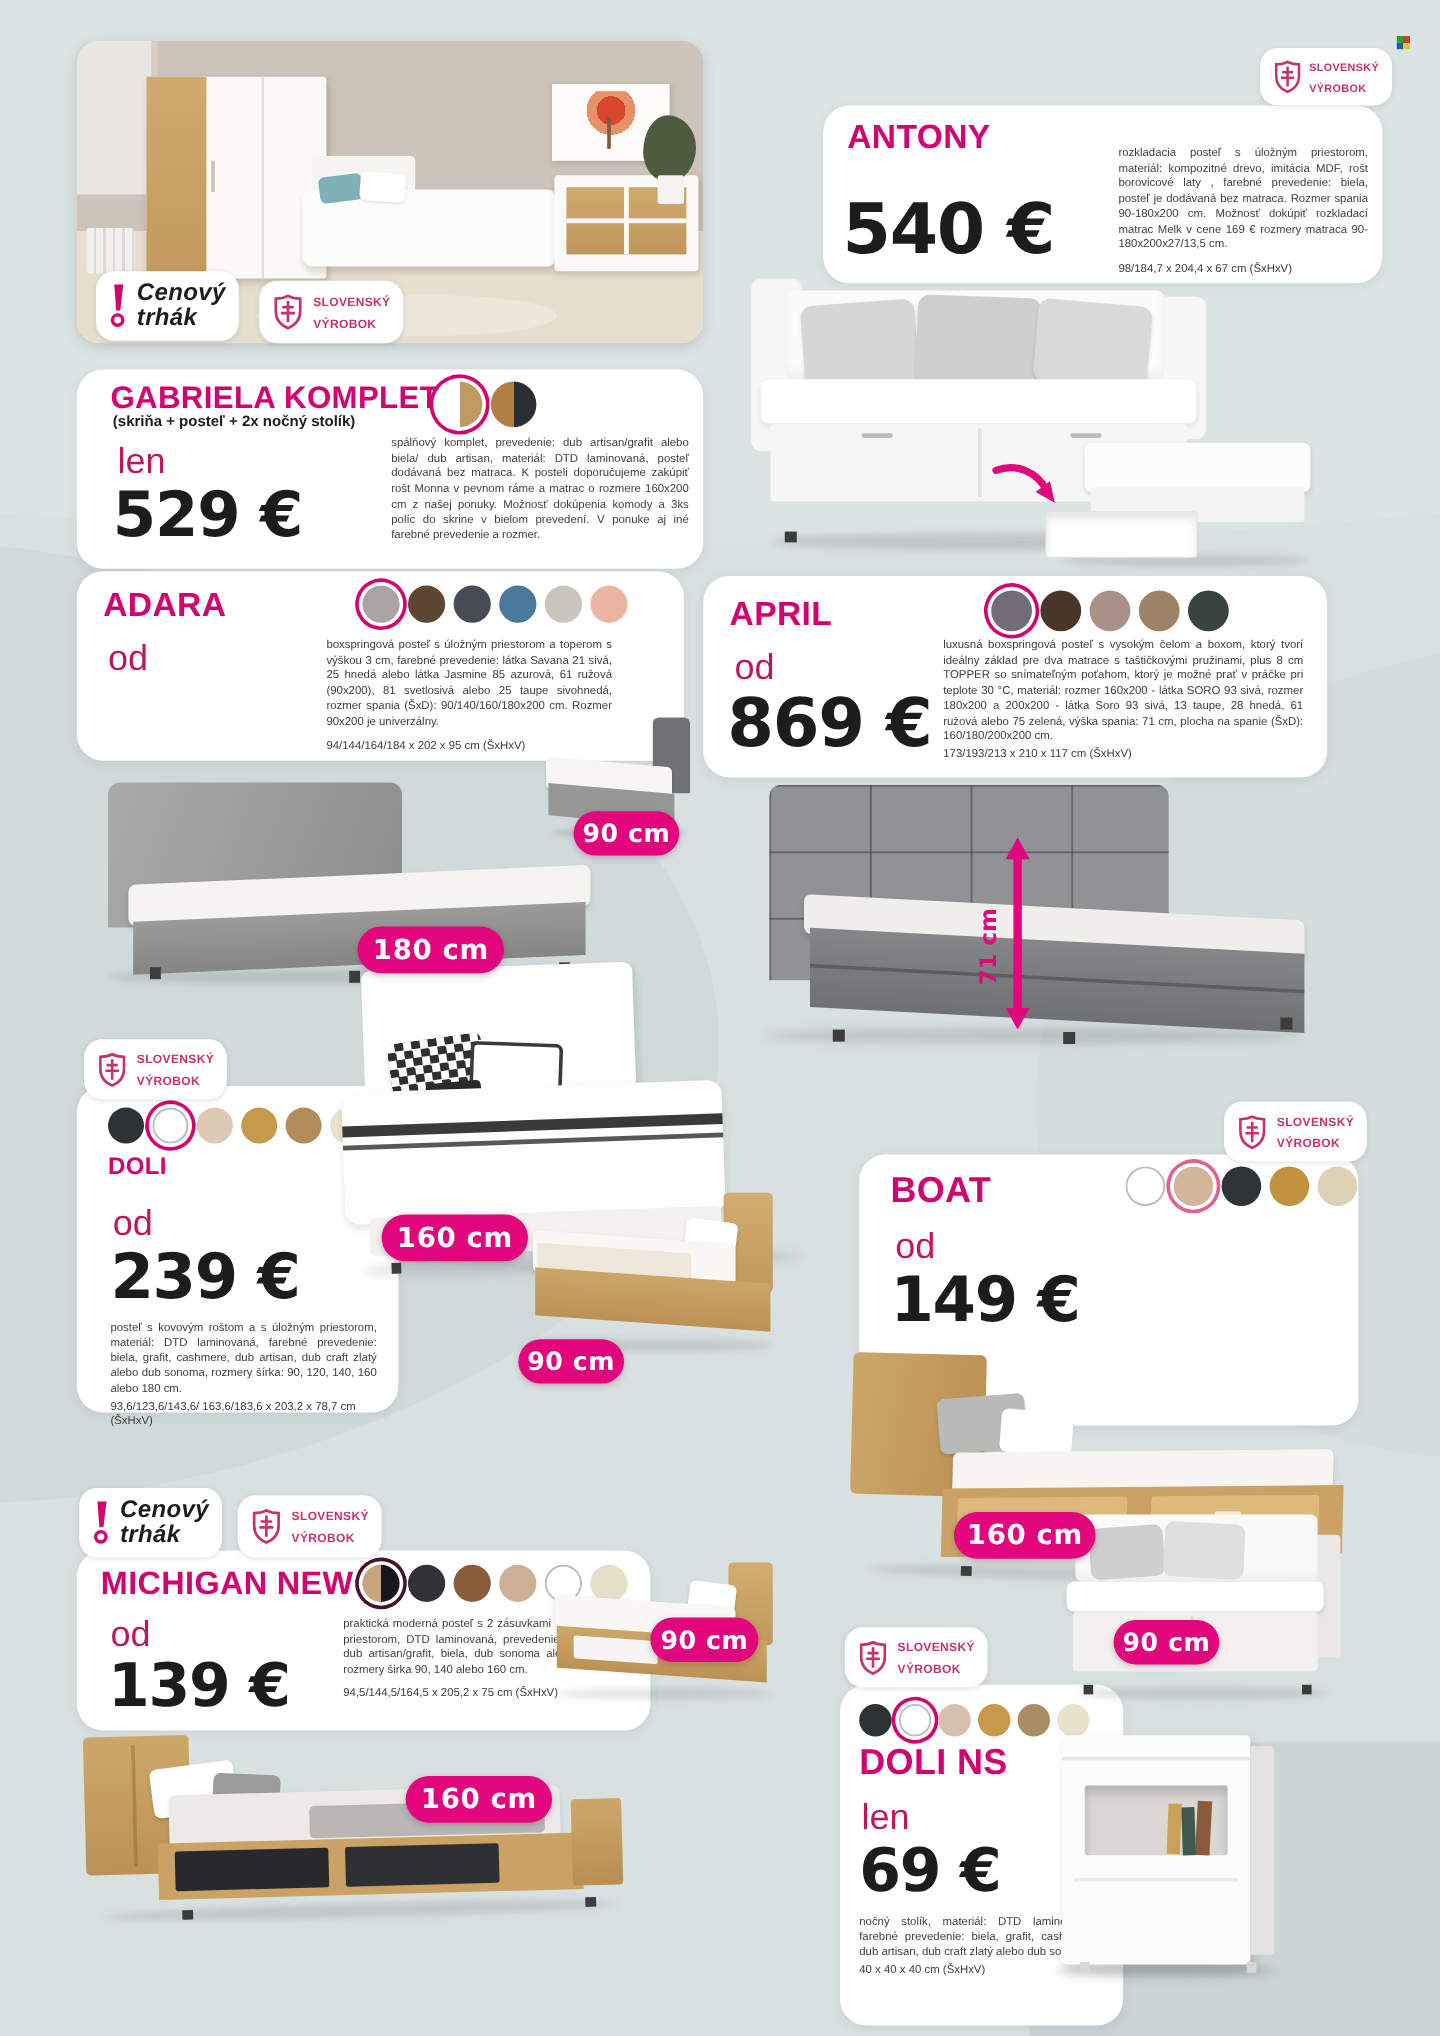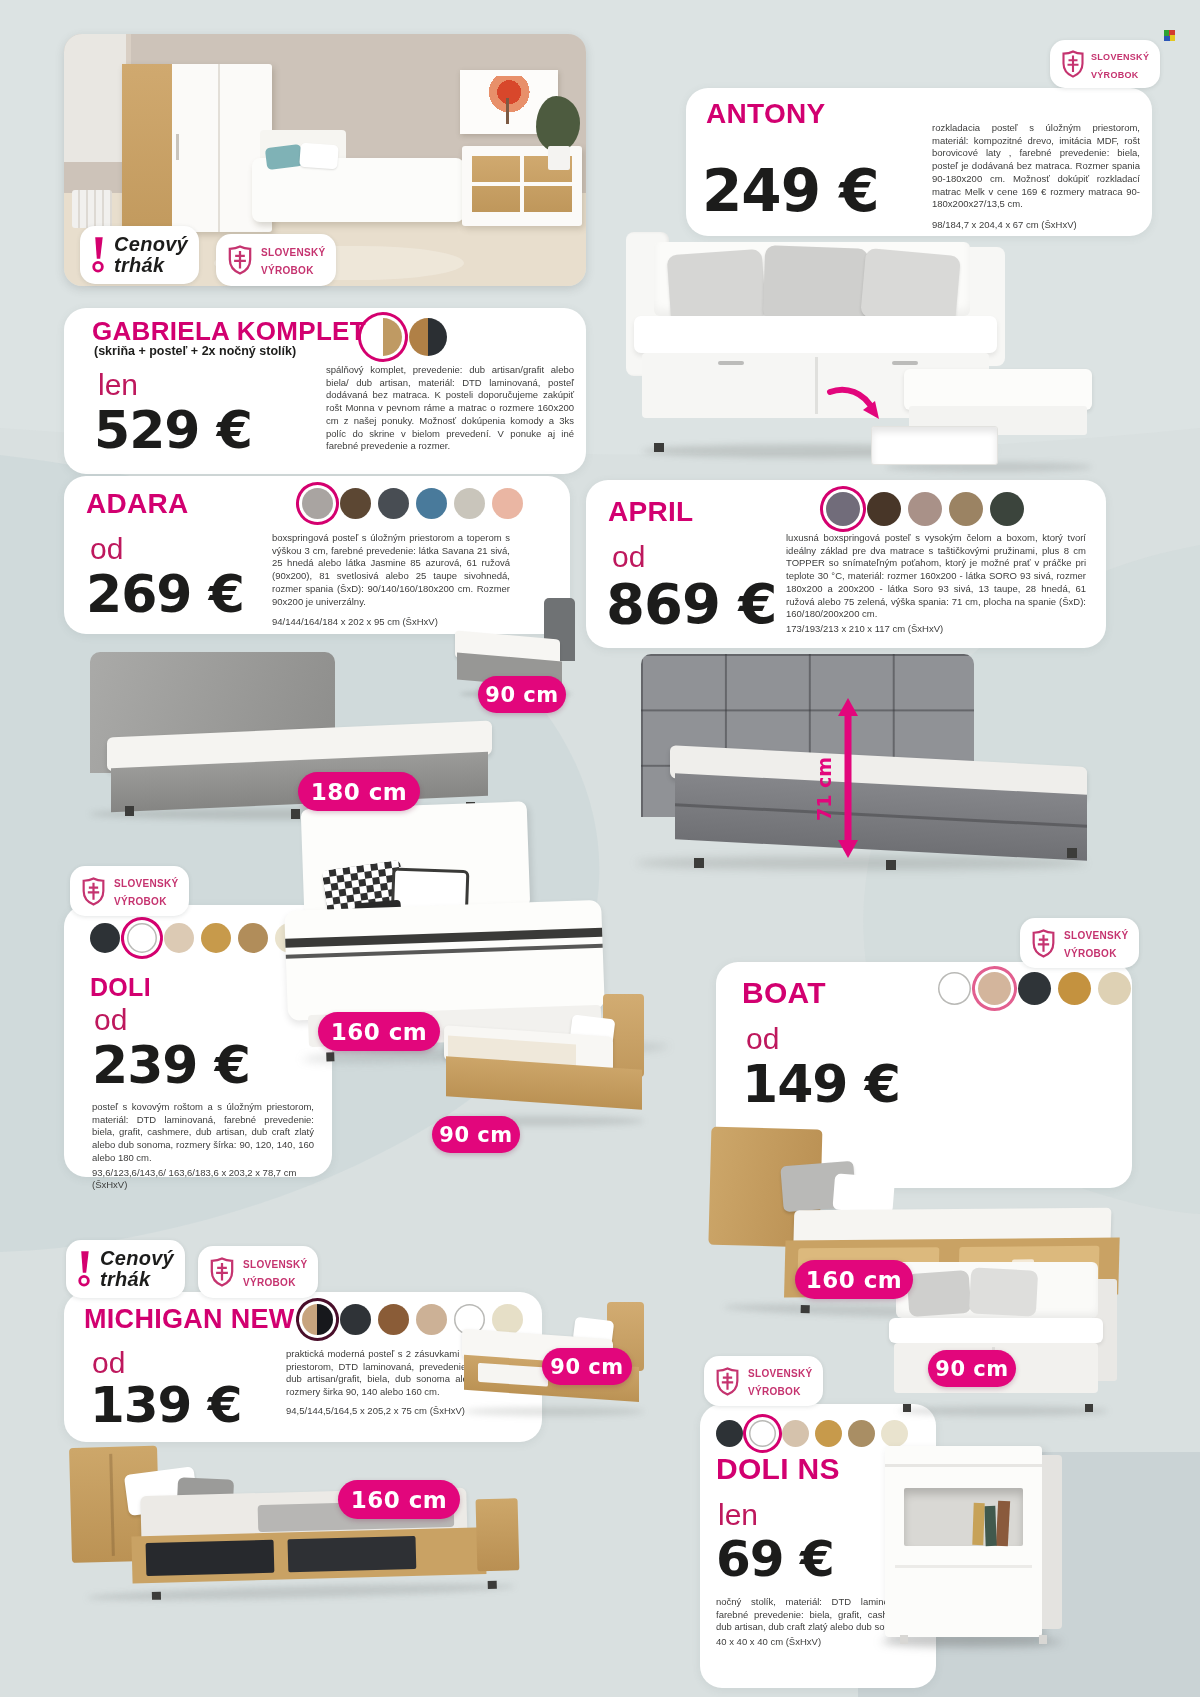--- a/index.html
+++ b/index.html
@@ -107,21 +107,21 @@
     <svg width="24" height="28">
         <use href="#shield"></use>
       </svg>
     <div><span class="bl" style="font-size:9px">SLOVENSKÝ</span><br>
          <span class="bl" style="font-size:9px">VÝROBOK</span></div>
   </div>
   <div class="a" style="left:1164px;top:30px;width:11px;height:11px;z-index:7;background:conic-gradient(#d23b2f 0 25%,#e3c81f 25% 50%,#2b55b7 50% 75%,#2fa133 75% 100%)"></div>
 
   <section class="card" style="left:686px;top:88px;width:466px;height:148px">
     <h2 class="ptitle" style="left:20px;top:10px;font-size:28px">ANTONY</h2>
-    <div class="price" style="left:16px;top:74px;font-size:58px">249 €</div>
+    <div class="price" style="left:16px;top:74px;font-size:58px">540 €</div>
     <div class="desc" style="left:246px;top:34px;width:208px">
       <span>rozkladacia posteľ s úložným priestorom, materiál: kompozitné drevo, imitácia MDF, rošt borovicové laty , farebné prevedenie: biela, posteľ je dodávaná bez matraca. Rozmer spania 90-180x200 cm. Možnosť dokúpiť rozkladací matrac Melk v cene 169 € rozmery matraca 90-180x200x27/13,5 cm.</span>
       <span class="dims">98/184,7 x 204,4 x 67 cm (ŠxHxV)</span>
     </div>
   </section>
 
   <div class="photo" style="left:618px;top:212px;width:395px;height:248px">
     <div class="a" style="left:6%;bottom:2px;width:90%;height:14px;background:rgba(110,115,112,.25);border-radius:50%;filter:blur(3px)"></div>
     <div class="a" style="left:2%;top:8%;width:11%;height:58%;background:#f7f7f5;border-radius:8px;box-shadow:inset -2px 0 3px rgba(0,0,0,.06)"></div>
     <div class="a" style="left:87%;top:14%;width:11%;height:48%;background:#f7f7f5;border-radius:8px"></div>
@@ -168,21 +168,20 @@
     <h2 class="ptitle" style="left:22px;top:12px;font-size:28px">ADARA</h2>
     <div class="swrow" style="left:238px;top:12px;--sz:31px">
         <span class="sw sel" style="background: rgb(169, 164, 161);"></span>
         <span class="sw" style="background: rgb(92, 71, 51);"></span>
         <span class="sw" style="background: rgb(72, 77, 83);"></span>
         <span class="sw" style="background: rgb(73, 122, 155);"></span>
         <span class="sw" style="background: rgb(201, 197, 187);"></span>
         <span class="sw" style="background: rgb(234, 182, 163);"></span>
       </div>
     <div class="prefix" style="left:26px;top:58px">od</div>
-    <div class="price" style="left:22px;top:92px;font-size:52px">269 €</div>
     <div class="desc" style="left:208px;top:56px;width:238px">
       <span>boxspringová posteľ s úložným priestorom a toperom s výškou 3 cm, farebné prevedenie: látka Savana 21 sivá, 25 hnedá alebo látka Jasmine 85 azurová, 61 ružová (90x200), 81 svetlosivá alebo 25 taupe sivohnedá, rozmer spania (ŠxD): 90/140/160/180x200 cm. Rozmer 90x200 je univerzálny.</span>
       <span class="dims">94/144/164/184 x 202 x 95 cm (ŠxHxV)</span>
     </div>
   </section>
 
   <div class="photo" style="left:72px;top:652px;width:438px;height:168px">
     <div class="a" style="left:4%;bottom:0;width:92%;height:12px;background:rgba(110,115,112,.25);border-radius:50%;filter:blur(3px)"></div>
     <div class="a" style="left:4%;top:0;width:56%;height:72%;background:linear-gradient(110deg,#aaaaa8,#8d8d8b);border-radius:10px 10px 0 0"></div>
     <div class="a" style="left:8%;top:46%;width:88%;height:20%;background:#f5f4f1;border-radius:6px;transform:skewY(-2.5deg);box-shadow:0 3px 5px rgba(0,0,0,.12)"></div>
@@ -249,21 +248,21 @@
 
   <section class="card" style="left:64px;top:905px;width:268px;height:272px">
     <div class="swrow" style="left:26px;top:18px;--sz:30px">
         <span class="sw" style="background: rgb(45, 50, 54);"></span>
         <span class="sw sel" style="background: rgb(255, 255, 255); box-shadow: rgb(185, 185, 182) 0px 0px 0px 1.5px inset;"></span>
         <span class="sw" style="background: rgb(220, 202, 180);"></span>
         <span class="sw" style="background: rgb(199, 154, 75);"></span>
         <span class="sw" style="background: rgb(177, 141, 90);"></span>
         <span class="sw" style="background: rgb(234, 227, 205);"></span>
       </div>
-    <h2 class="ptitle" style="left:26px;top:68px;font-size:25px">DOLI</h2>
+    <h2 class="ptitle" style="left:26px;top:56px;font-size:20px">DOLI</h2>
     <div class="prefix" style="left:30px;top:100px">od</div>
     <div class="price" style="left:28px;top:134px;font-size:52px">239 €</div>
     <div class="desc" style="left:28px;top:196px;width:222px">
       <span>posteľ s kovovým roštom a s úložným priestorom, materiál: DTD laminovaná, farebné prevedenie: biela, grafit, cashmere, dub artisan, dub craft zlatý alebo dub sonoma, rozmery šírka: 90, 120, 140, 160 alebo 180 cm.</span>
       <span class="dims" style="margin-top:2px">93,6/123,6/143,6/ 163,6/183,6 x 203,2 x 78,7 cm (ŠxHxV)</span>
     </div>
   </section>
 
   <div class="photo" style="left:272px;top:798px;width:418px;height:264px;transform:rotate(-2deg)">
     <div class="a" style="left:6%;bottom:2px;width:88%;height:14px;background:rgba(110,115,112,.22);border-radius:50%;filter:blur(4px)"></div>

